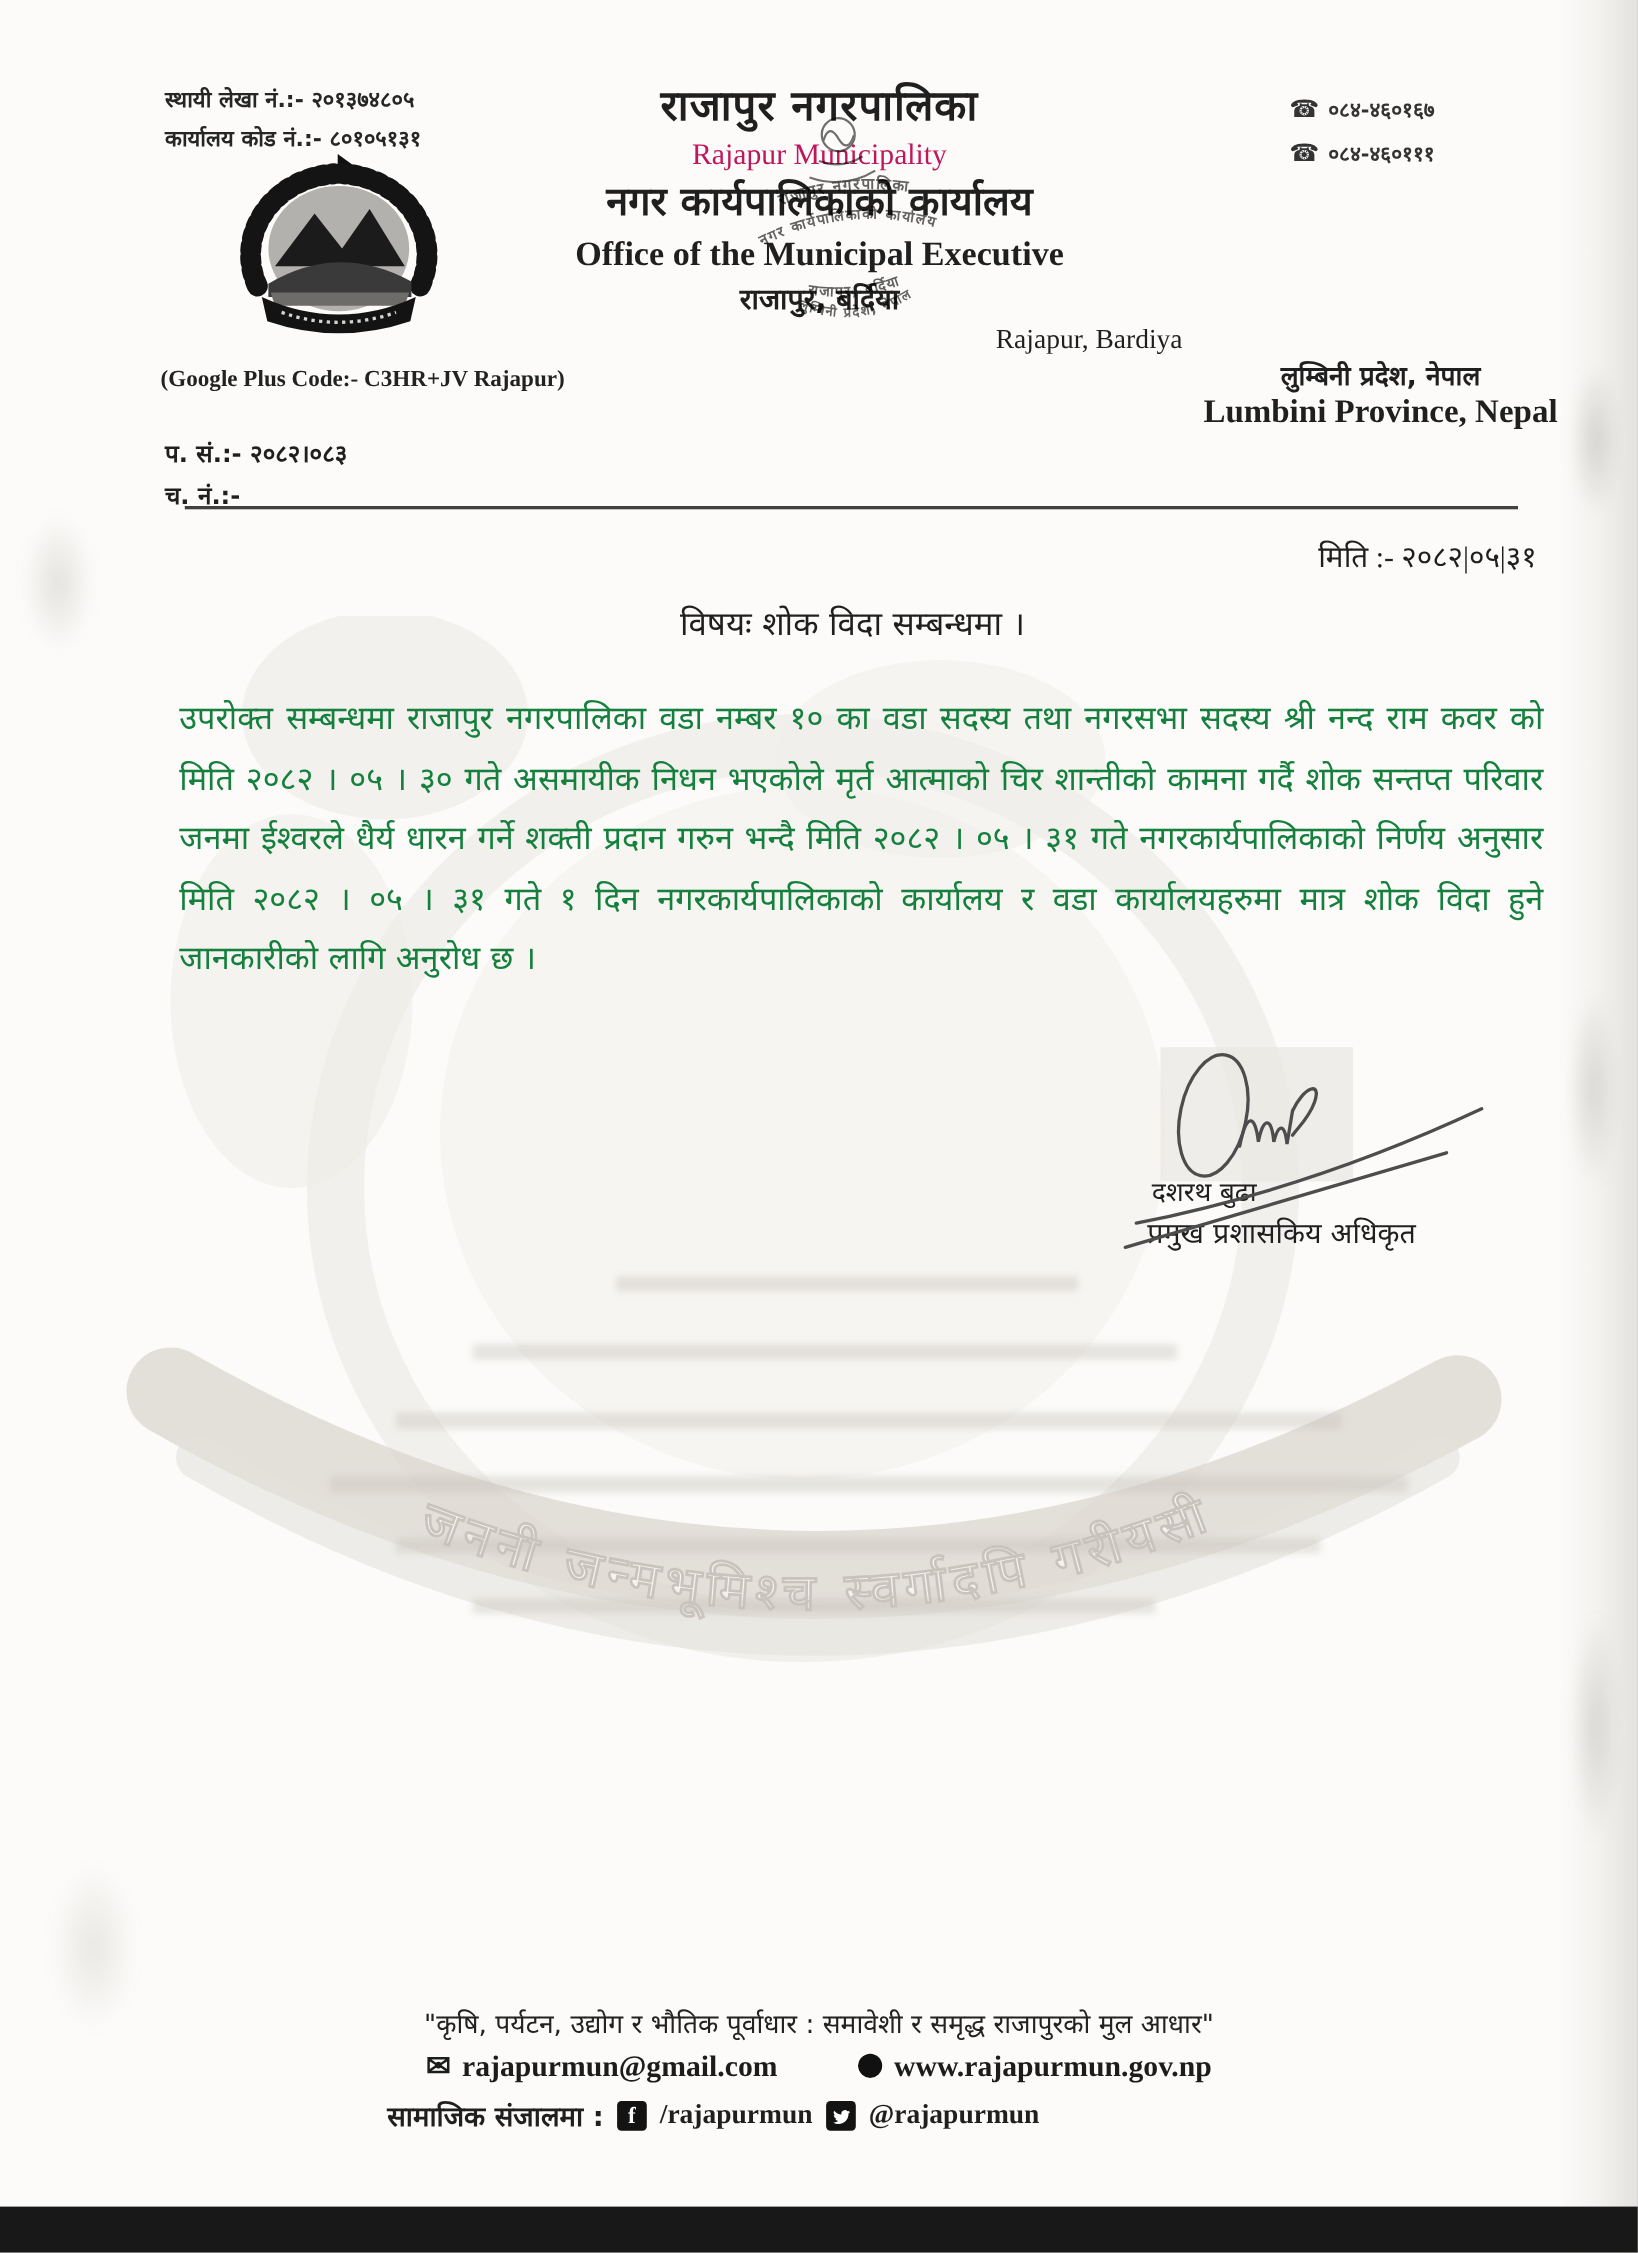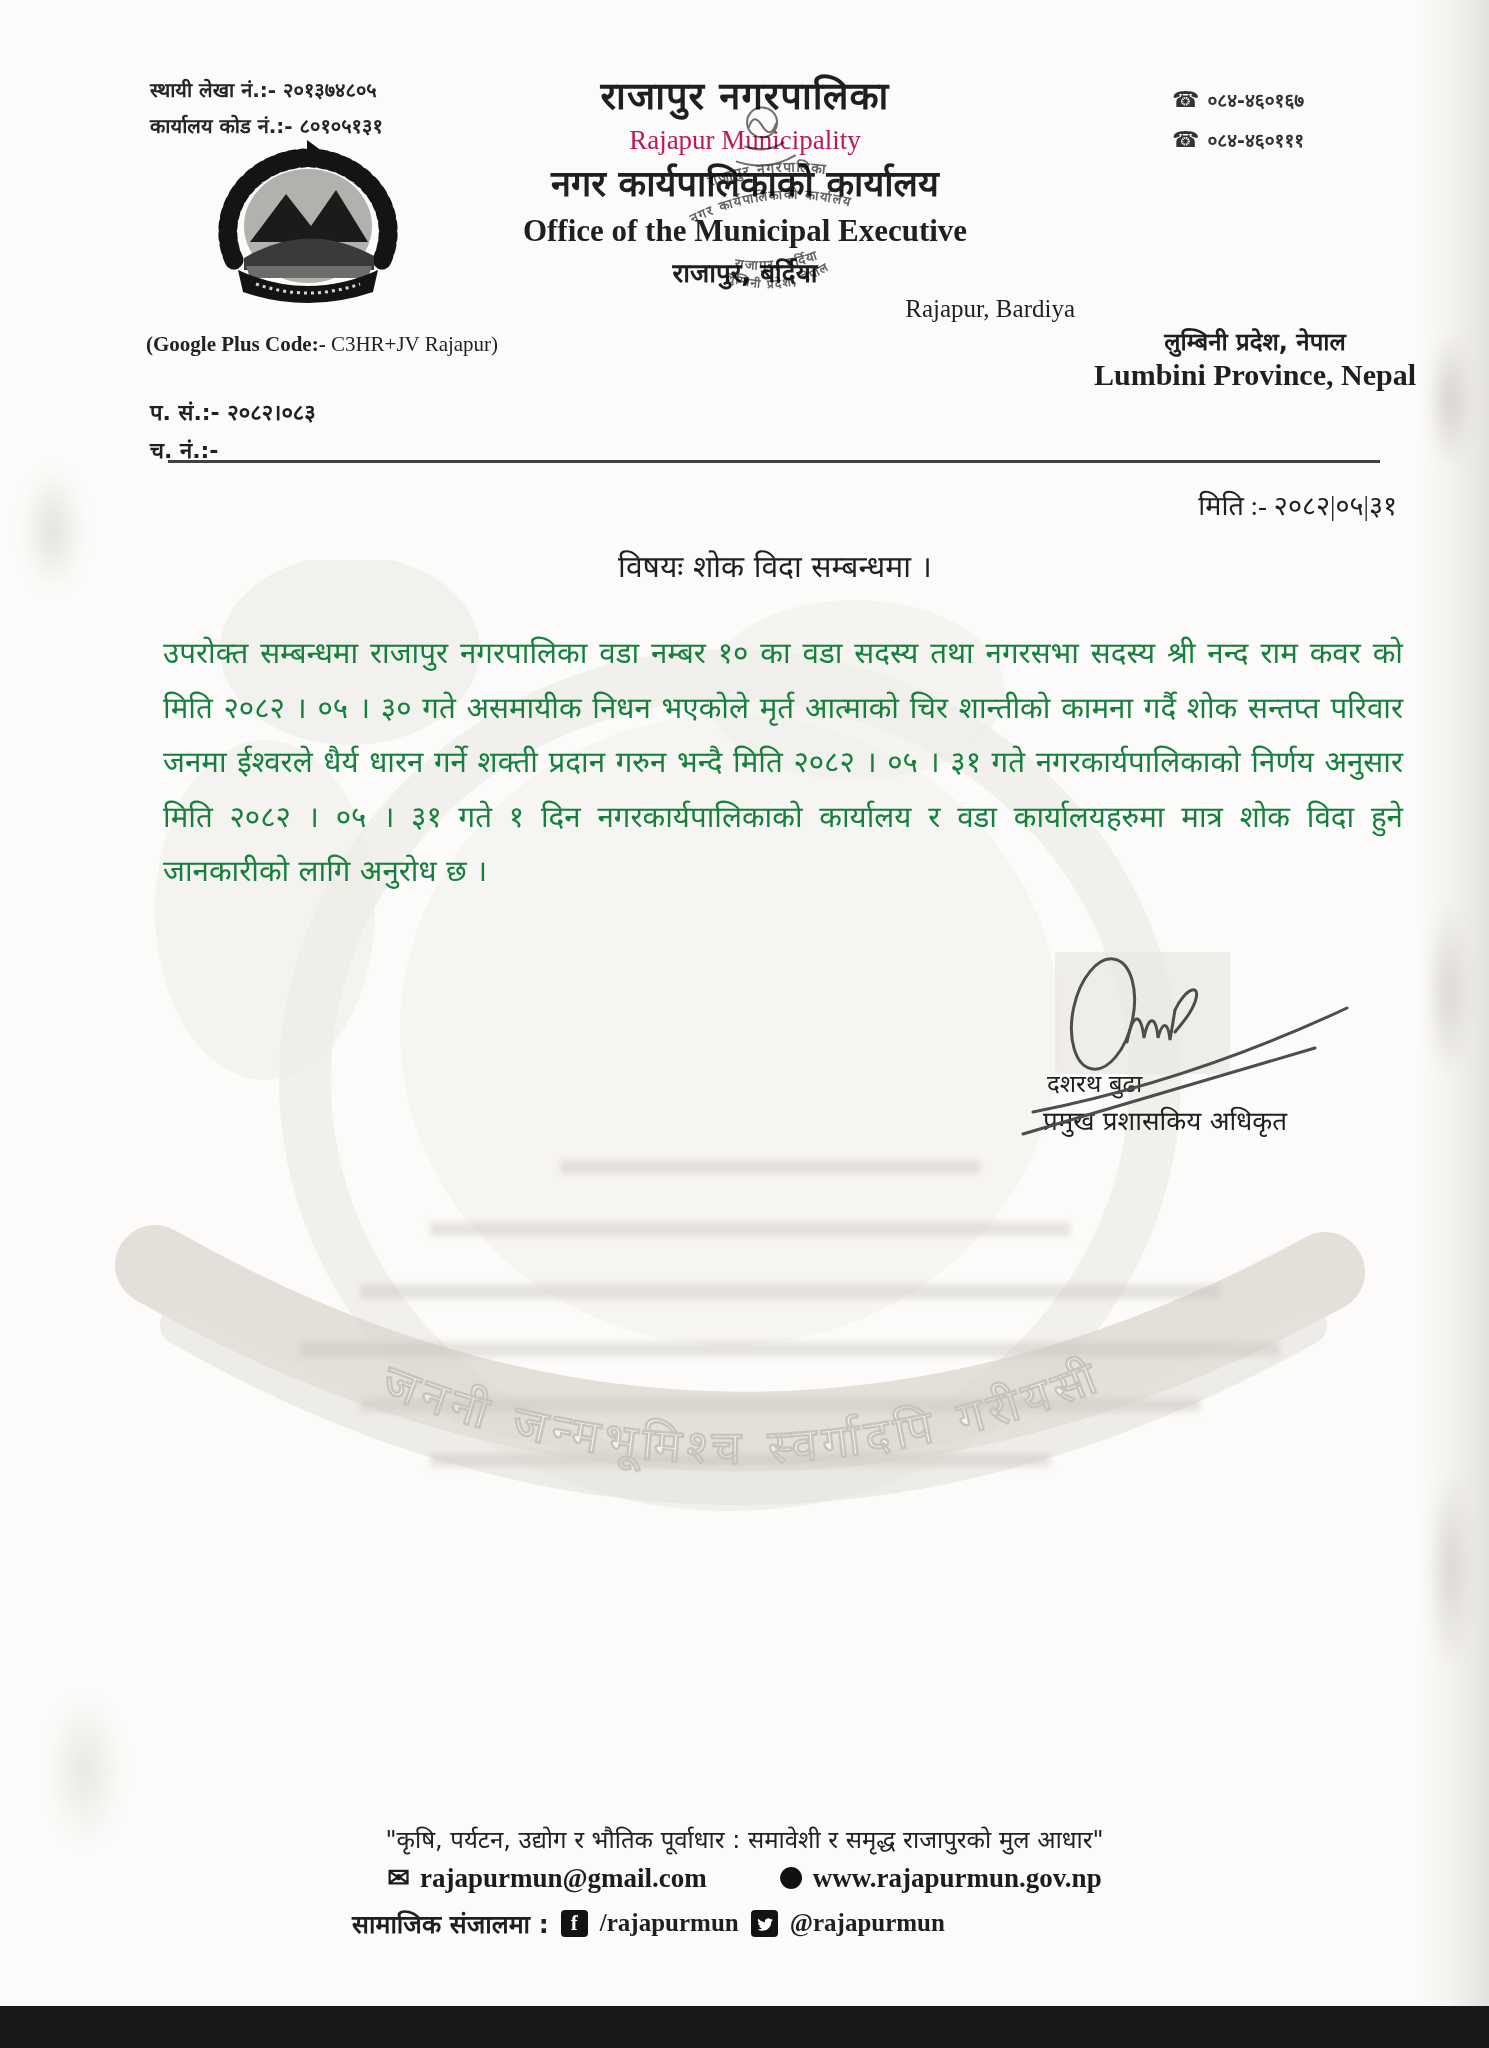--- a/index.html
+++ b/index.html
@@ -10,21 +10,21 @@
     color:#1f1f1f;
   }
   .serif{font-family:"Liberation Serif","DejaVu Serif",serif;}
   .abs{position:absolute;}
 
   
   .tl-block{left:150px; top:72px; font-size:20px; font-weight:700; color:#262626; line-height:36px;}
   .logo{left:208px; top:138px;}
   .pluscode{left:146px; top:332px; font-size:21px; color:#222;}
   .pluscode .lbl{font-weight:700;}
-  .pluscode .val{font-weight:400;}
+  .pluscode .val{font-weight:700;}
 
   
   .head-center{left:415px; top:72px; width:660px; text-align:center;}
   .hc1{font-size:38px; font-weight:700; line-height:48px; letter-spacing:1px;}
   .hc2{font-size:27px; line-height:40px; color:#be185d;}
   .hc3{font-size:36px; font-weight:700; line-height:48px;}
   .hc4{font-size:31px; font-weight:700; line-height:46px;}
   .hc5{font-size:26px; font-weight:700; line-height:38px;}
   .hc6{font-size:25px; line-height:34px;text-align:right;}
   .stamp{left:638px; top:66px; mix-blend-mode:multiply; opacity:.92; transform:rotate(-6deg);}

